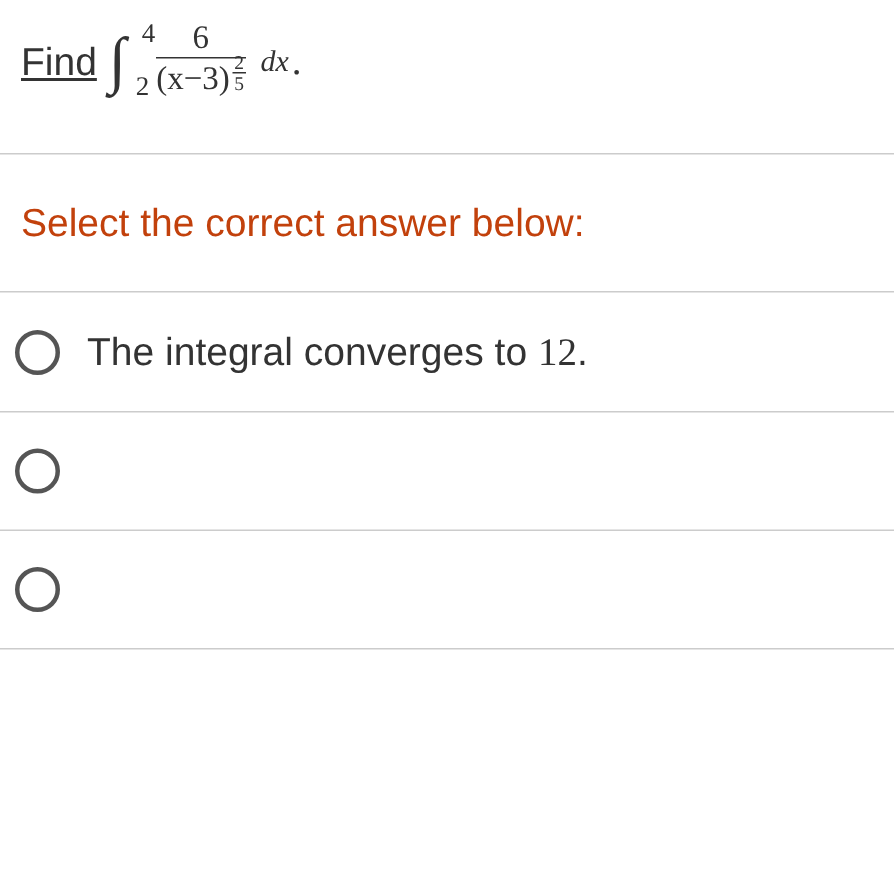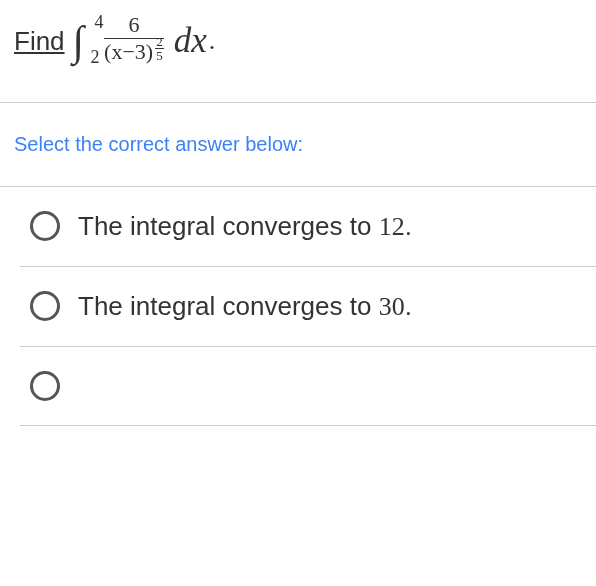--- a/index.html
+++ b/index.html
@@ -84,46 +84,45 @@
     margin-left: 2px;
     position: relative;
     top: -6px;
   }
   .exp-frac .ef-top { padding: 0 1px; }
   .exp-frac .ef-line { border-top: 1px solid #333; width: 100%; }
   .exp-frac .ef-bot { padding: 0 1px; }
   .dx {
     font-family: 'Times New Roman', serif;
     font-style: italic;
-    font-size: 35px;
+    font-size: 20px;
     margin-left: 6px;
   }
   .period {
     font-family: 'Times New Roman', serif;
     font-size: 26px;
     margin-left: 2px;
   }
   .instruction-section {
     border-top: 1px solid #ccc;
     border-bottom: 1px solid #ccc;
     padding: 30px 14px 30px 14px;
     margin-top: 20px;
   }
   .instruction {
-    font-size: 20px;
-    color: #3b82f6;
+    font-size: 26px;
+    color: #c2410c;
   }
   .options { }
   .option {
     border-bottom: 1px solid #ccc;
     padding: 24px 10px 24px 10px;
     display: flex;
-    align-items: flex-start;
+    align-items: center;
     cursor: pointer;
-    margin-left: 20px;
   }
   .radio {
     width: 30px;
     height: 30px;
     border: 3px solid #555;
     border-radius: 50%;
     flex-shrink: 0;
     margin-right: 18px;
   }
   .option-text {
@@ -166,18 +165,17 @@
   <div class="instruction">Select the correct answer below:</div>
 </div>
 
 <div class="options">
   <div class="option">
     <div class="radio"></div>
     <div class="option-text"><span>The integral converges to </span><span class="mathnum">12</span><span>.</span></div>
   </div>
   <div class="option">
     <div class="radio"></div>
-    <div class="option-text"><span>The integral converges to </span><span class="mathnum">30</span><span>.</span></div>
   </div>
   <div class="option">
     <div class="radio"></div>
   </div>
 </div>
 
 </body></html>

